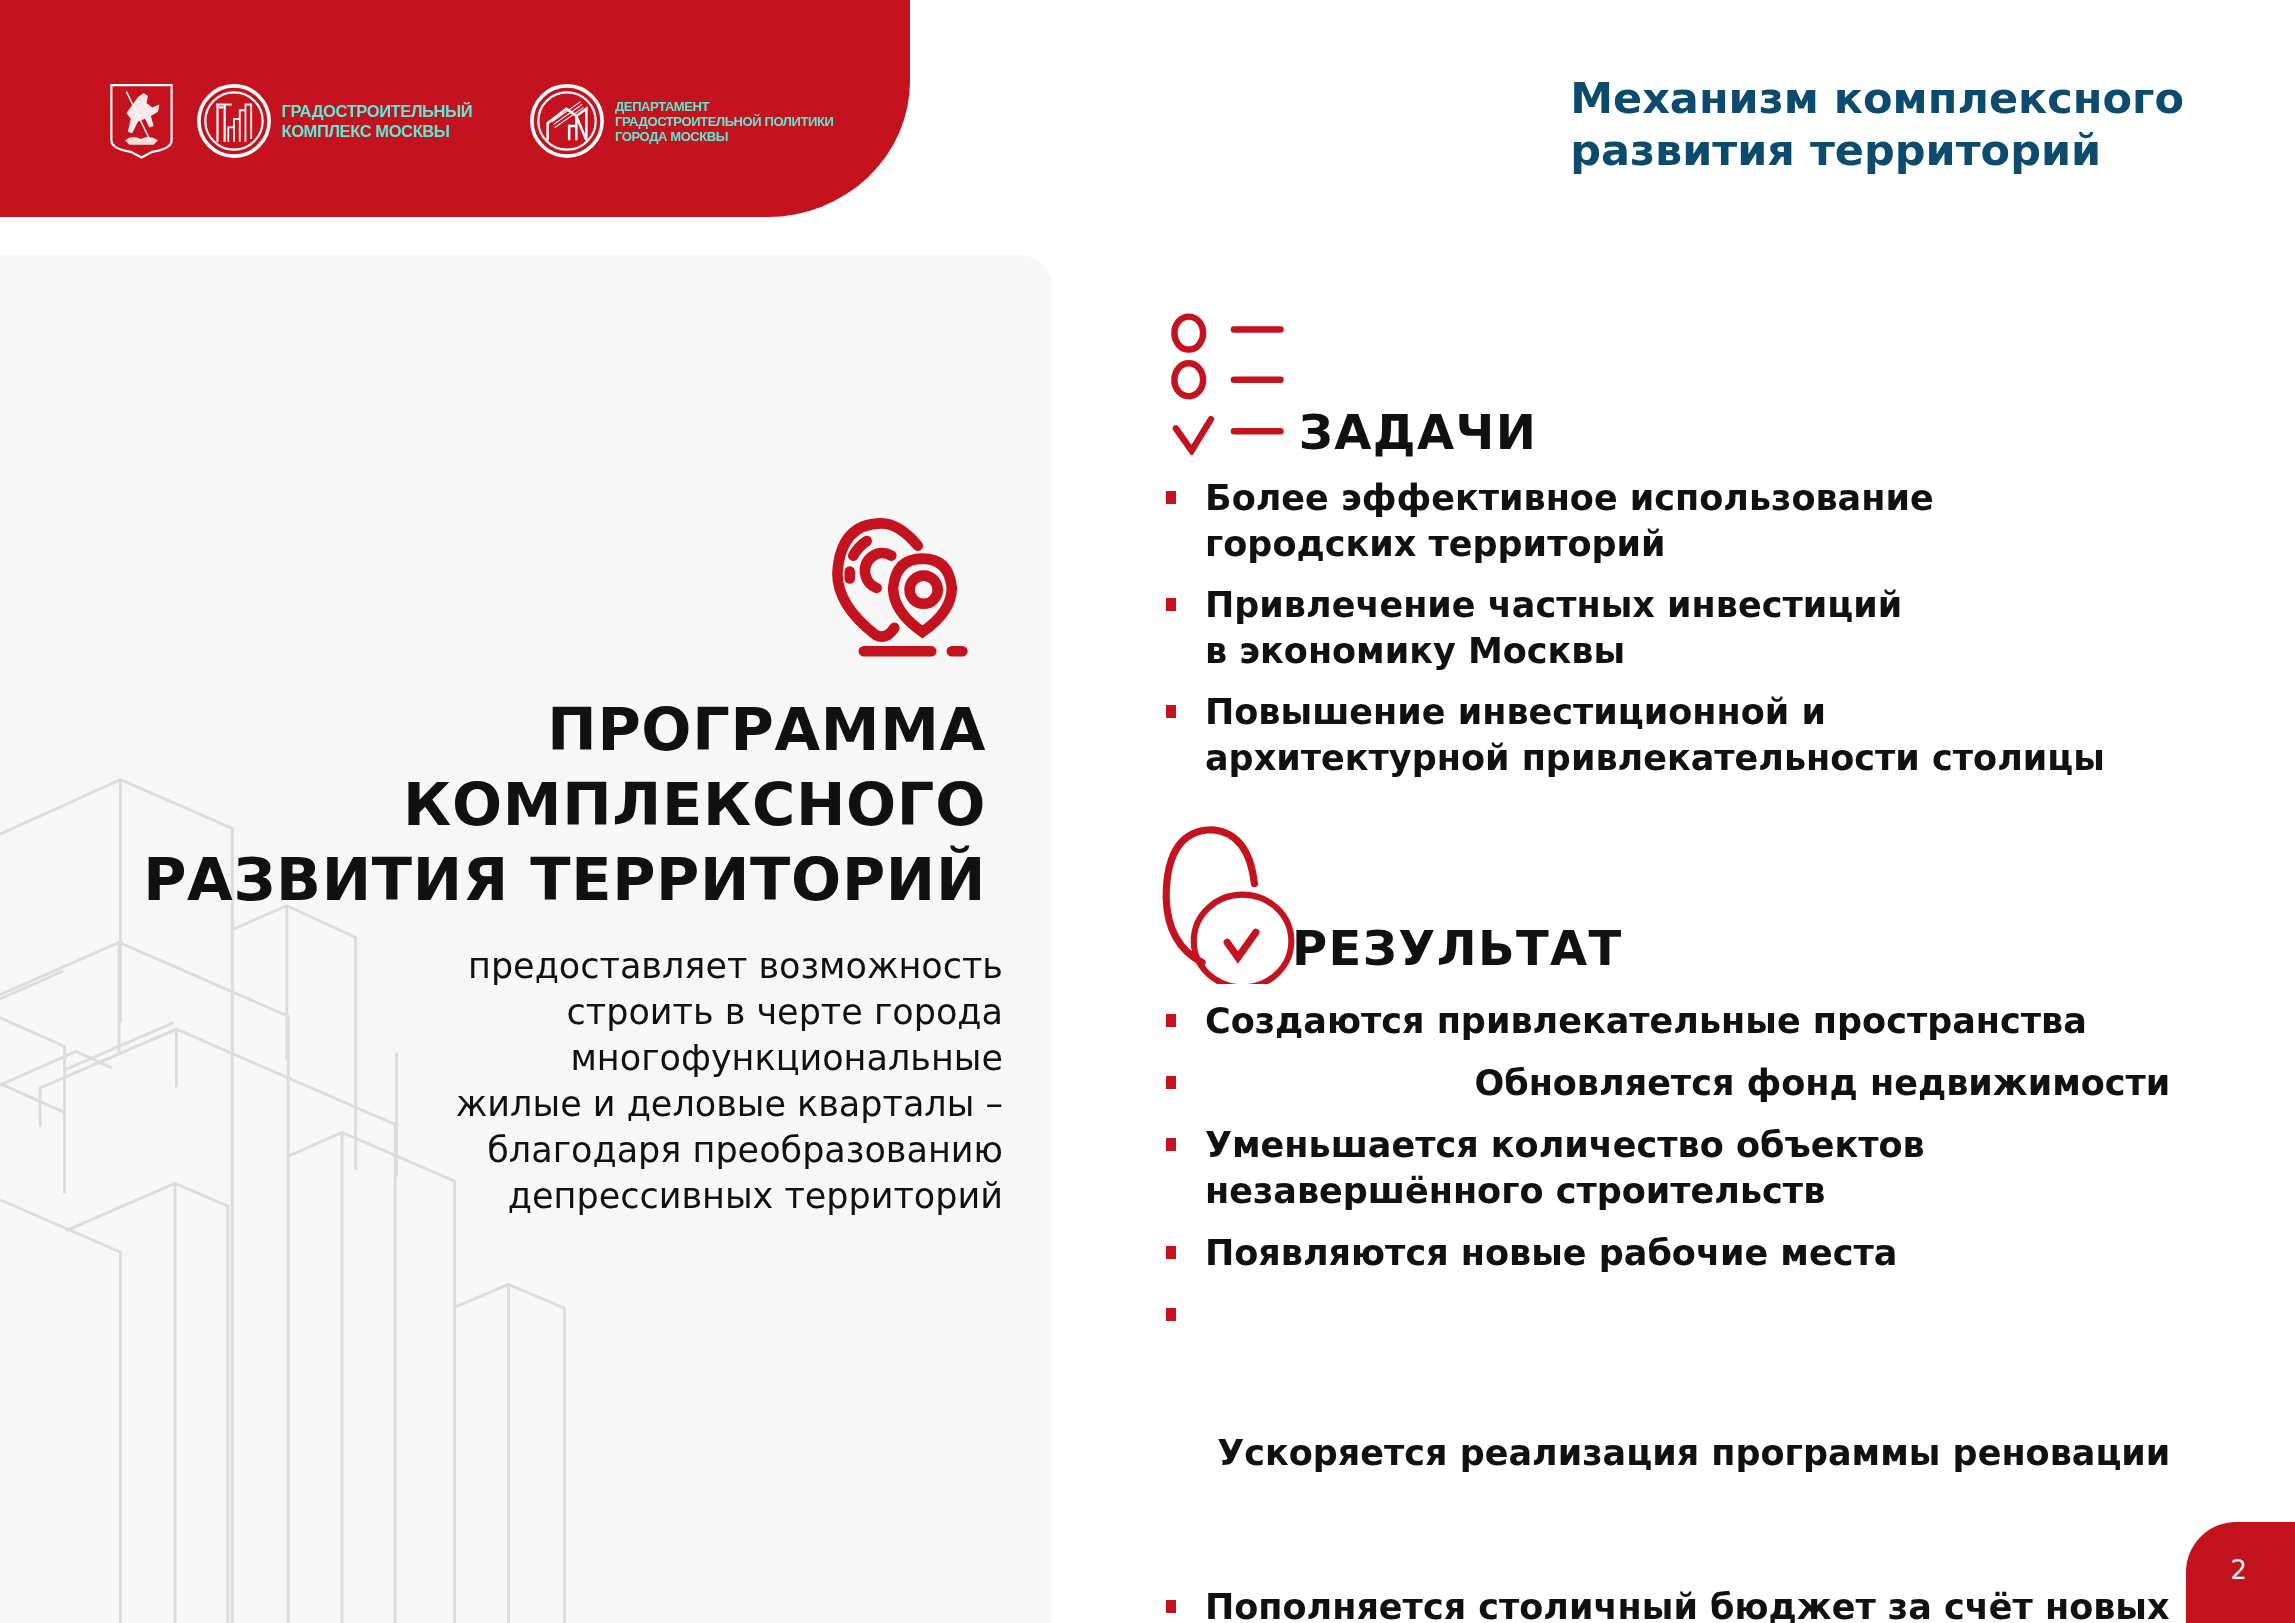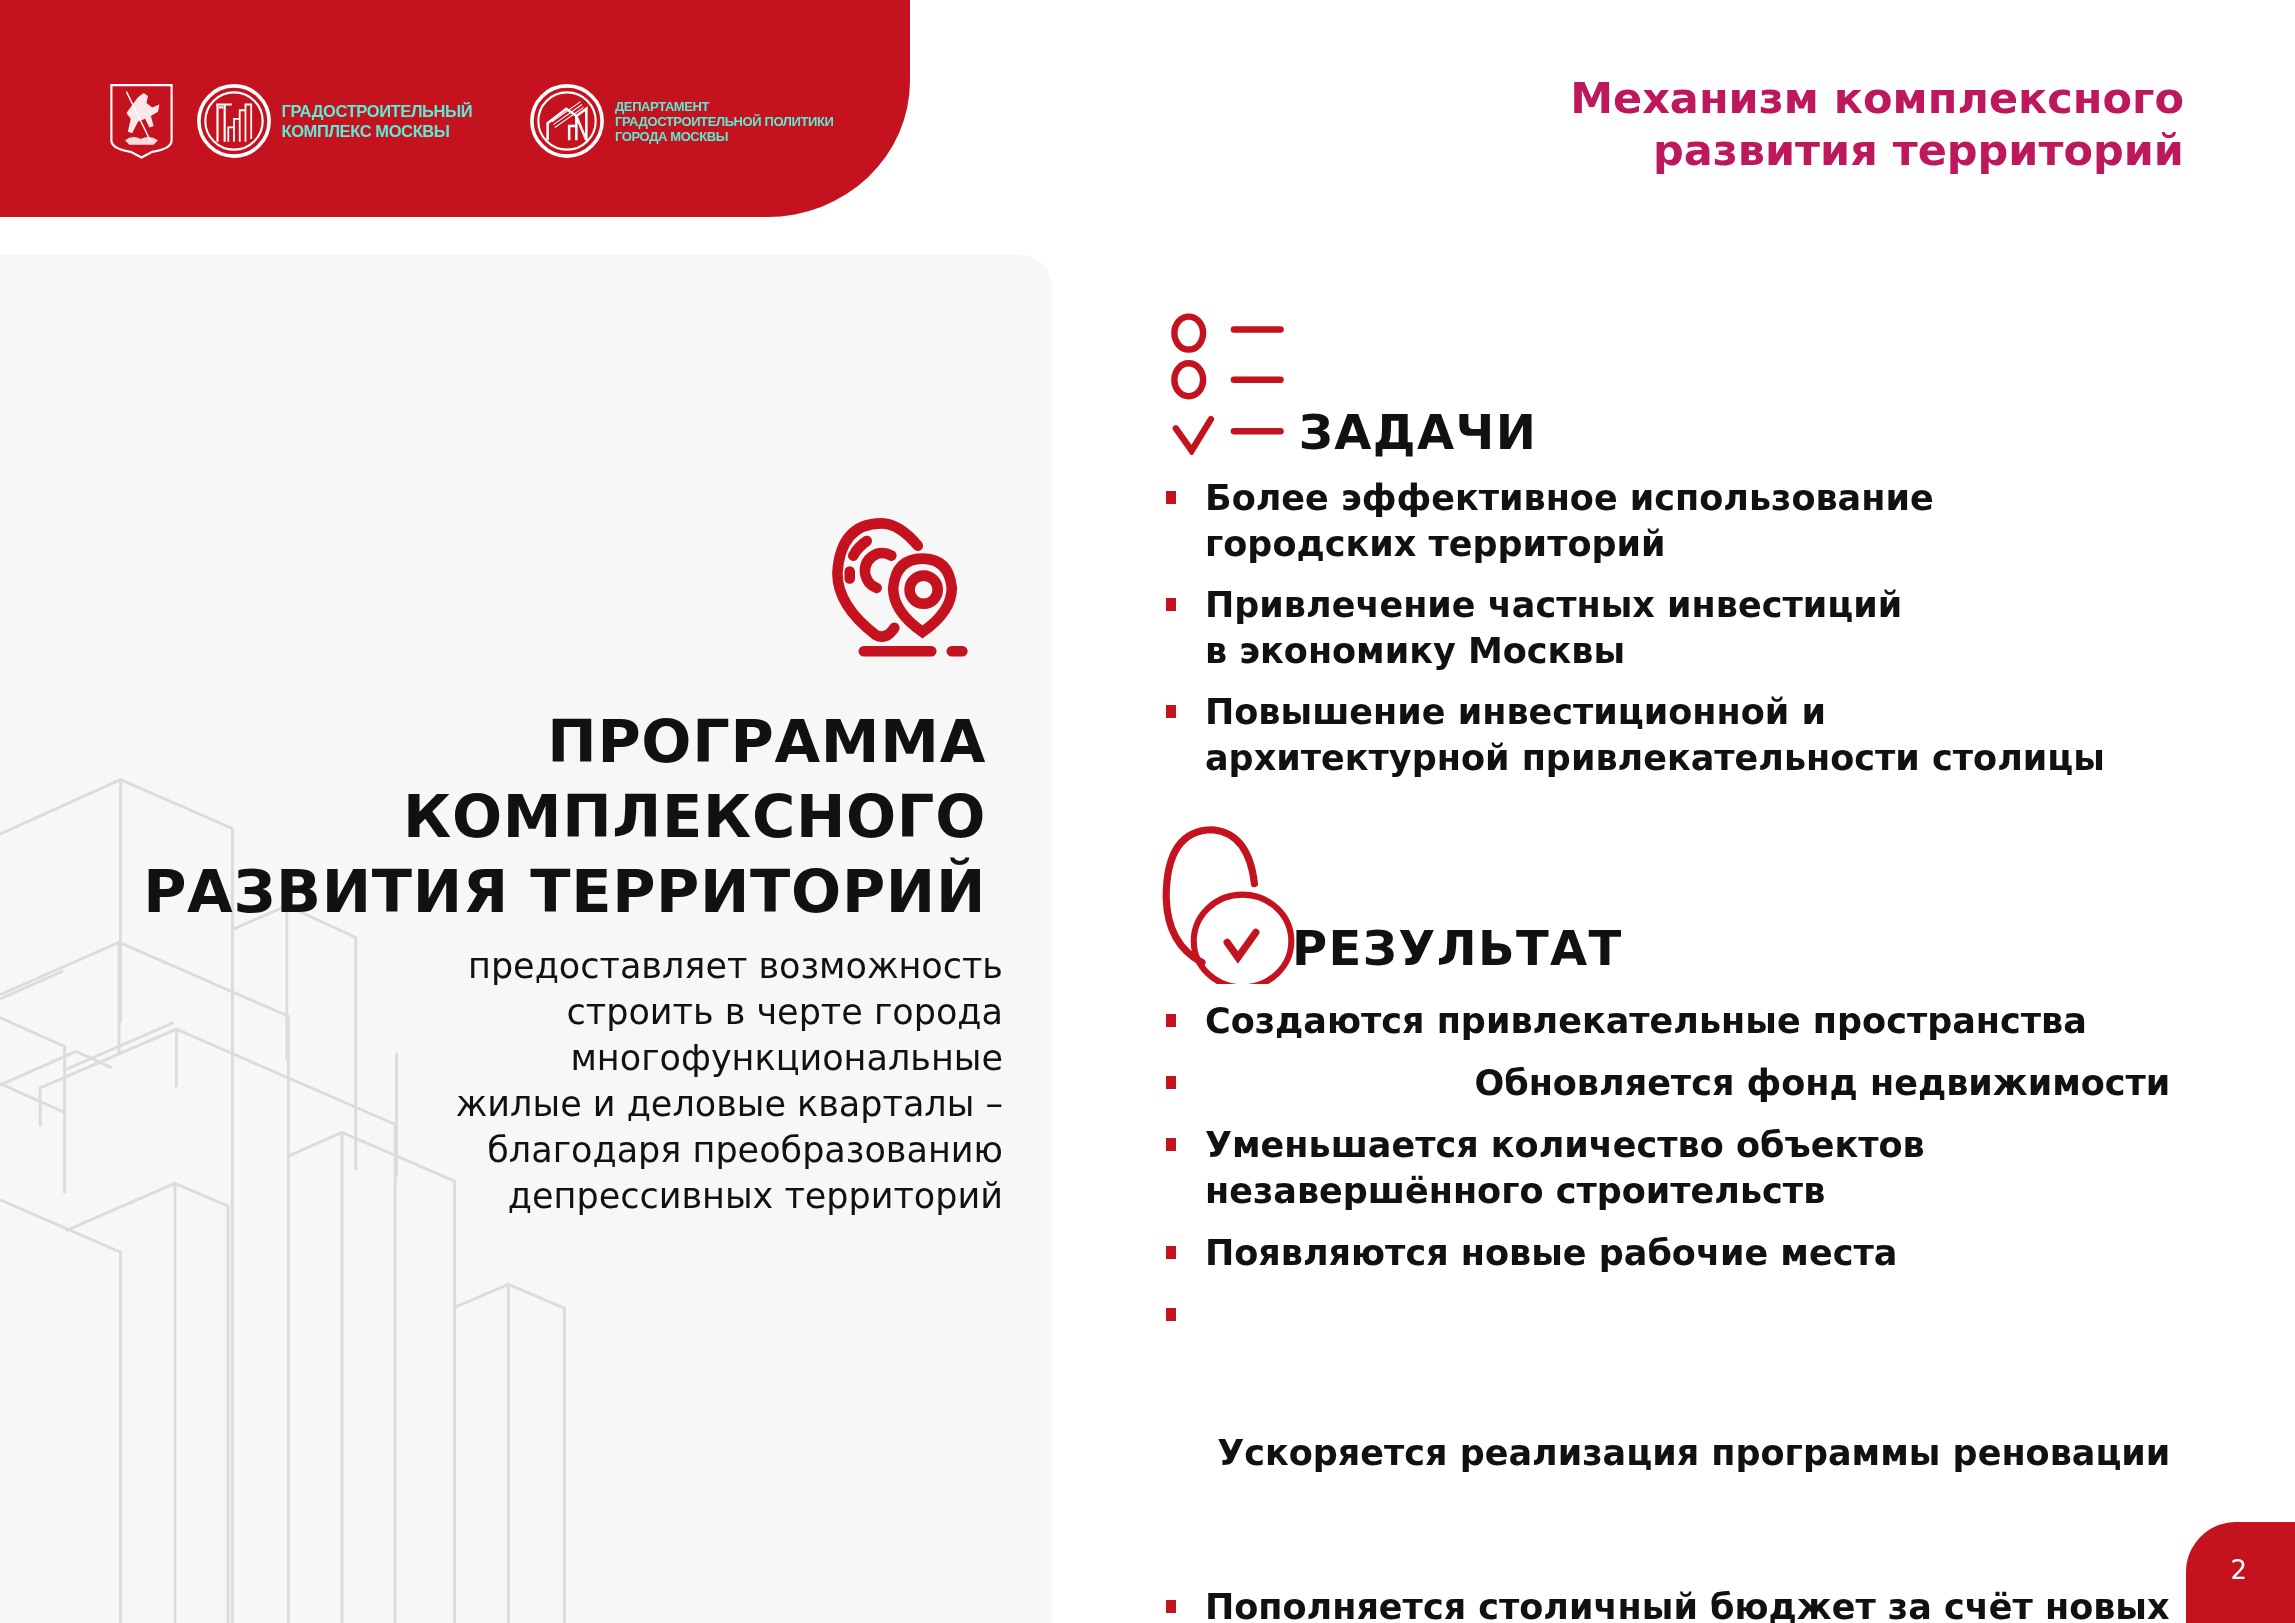--- a/index.html
+++ b/index.html
@@ -15,35 +15,35 @@
   }
   .logo-block { position: absolute; display: flex; align-items: center; }
   .logo-text {
     color: #5eead4; font-family: "Liberation Sans", sans-serif; font-weight: bold;
     text-transform: uppercase; letter-spacing: -0.4px;
   }
   .logo1-text { font-size: 16.5px; line-height: 20px; margin-left: 10px; }
   .logo2-text { font-size: 13px; line-height: 15px; margin-left: 10px; }
 
   .page-title {
-    position: absolute; right: 111px; top: 72px; text-align: right;
-    font-weight: bold; font-size: 43px; line-height: 52px; color: #be185d;
+    position: absolute; right: 111px; top: 72px; text-align: left;
+    font-weight: bold; font-size: 43px; line-height: 52px; color: #0c4a6e;
   }
 
   .left-panel {
     position: absolute; left: 0; top: 255px; width: 1052px; height: 1369px;
     background: #f7f7f7; border-top-right-radius: 32px; overflow: hidden;
   }
   .skyline { position: absolute; left: 0; top: 0; }
 
   .pin-icon { position: absolute; left: 813px; top: 501px; }
   .program-title {
     position: absolute; right: 1309px; top: 692px; text-align: right;
     font-weight: bold; font-size: 59px; line-height: 75px; color: #111;
-    letter-spacing: 0.7px; white-space: nowrap; margin-top: 12px;
+    letter-spacing: 0.7px; white-space: nowrap;
   }
   .program-desc {
     position: absolute; right: 1292px; top: 943px; text-align: right;
     font-size: 35px; line-height: 46px; color: #111; white-space: nowrap;
   }
 
   .section-head { position: absolute; display: flex; align-items: flex-end; }
   .section-title {
     font-weight: bold; font-size: 48px; line-height: 60px; color: #111;
     letter-spacing: 1.4px;

